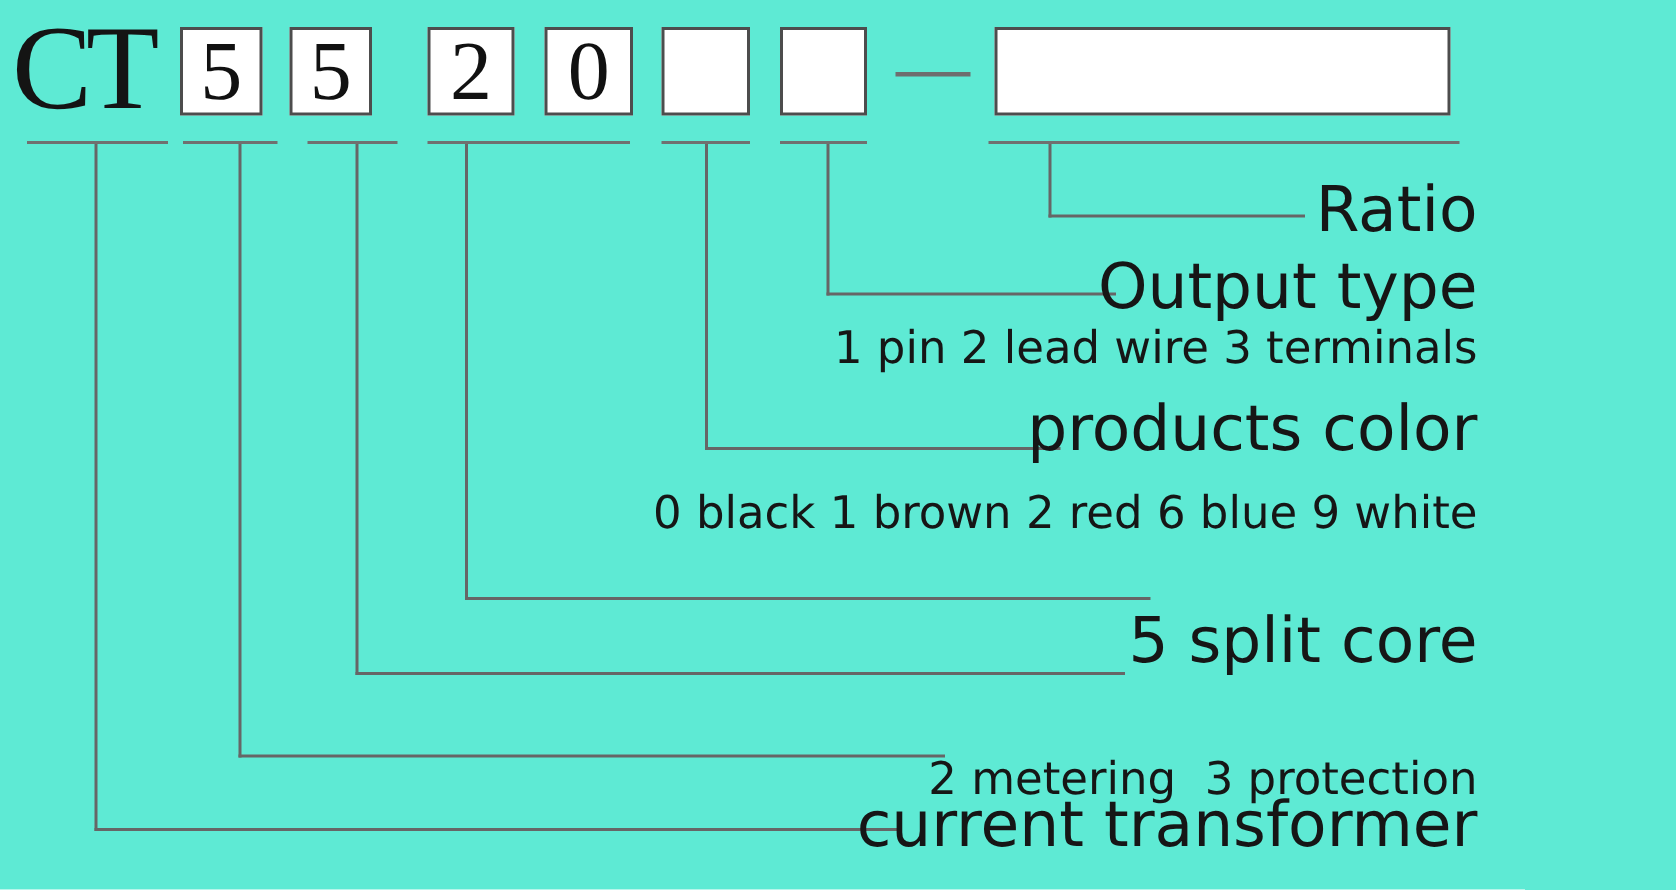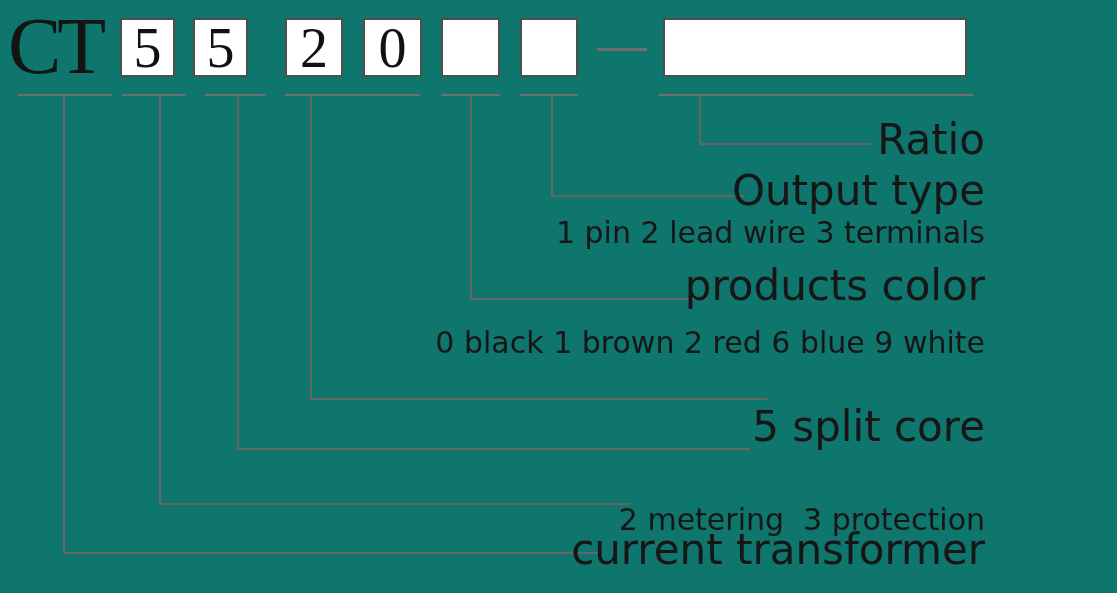--- a/index.html
+++ b/index.html
@@ -1,19 +1,19 @@
 <!DOCTYPE html>
 <html><head>
 <meta charset="utf-8">
 <style>
   html,body{margin:0;padding:0;background:#ffffff;}
   #stage{
     position:relative;
     width:1117px;height:593px;
-    background:#0f766e;
+    background:#5eead4;
     overflow:hidden;
     font-family:"DejaVu Sans", sans-serif;
     color:#161616;
   }
   
   .ct-prefix{
     position:absolute;left:8px;top:6px;
     font-family:"Liberation Serif","DejaVu Serif",serif;
     font-size:80px;line-height:1;letter-spacing:-4px;
     color:#141414;

